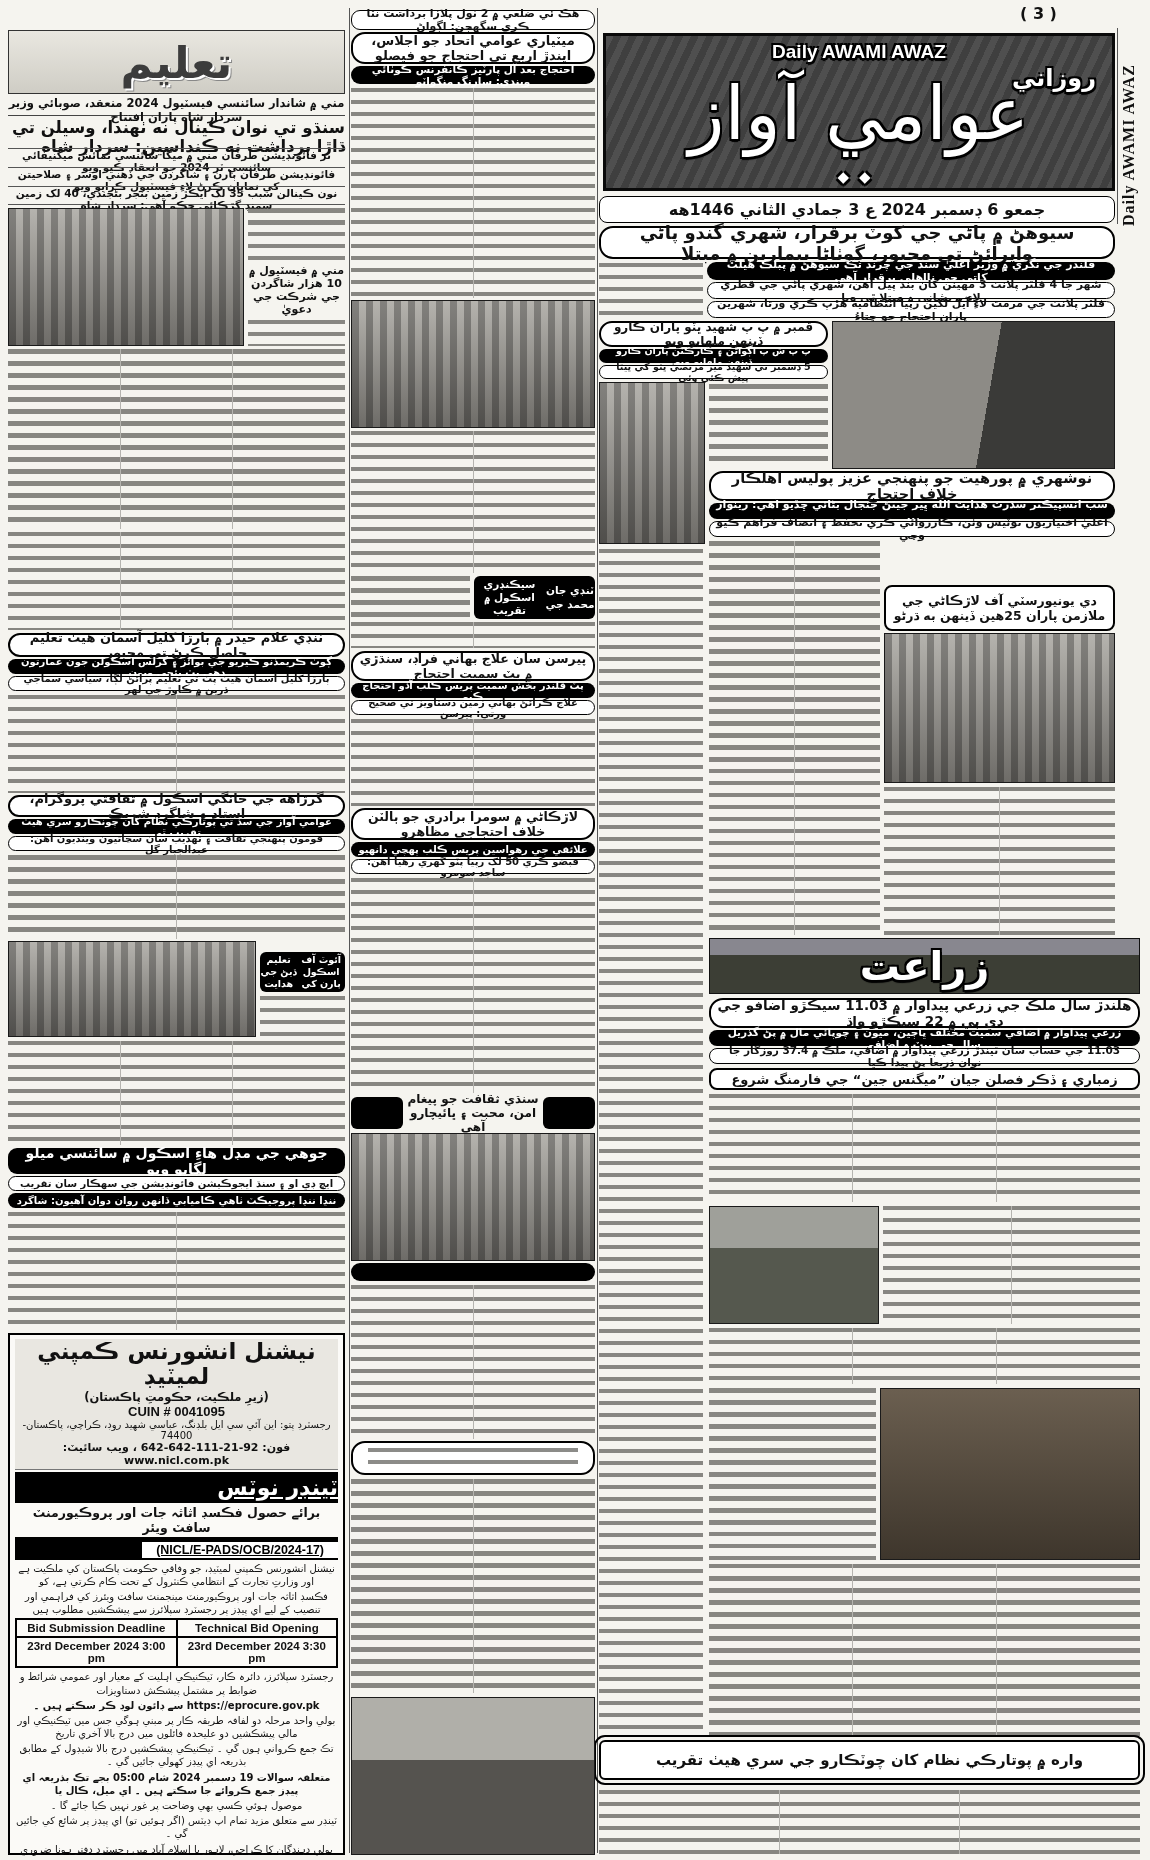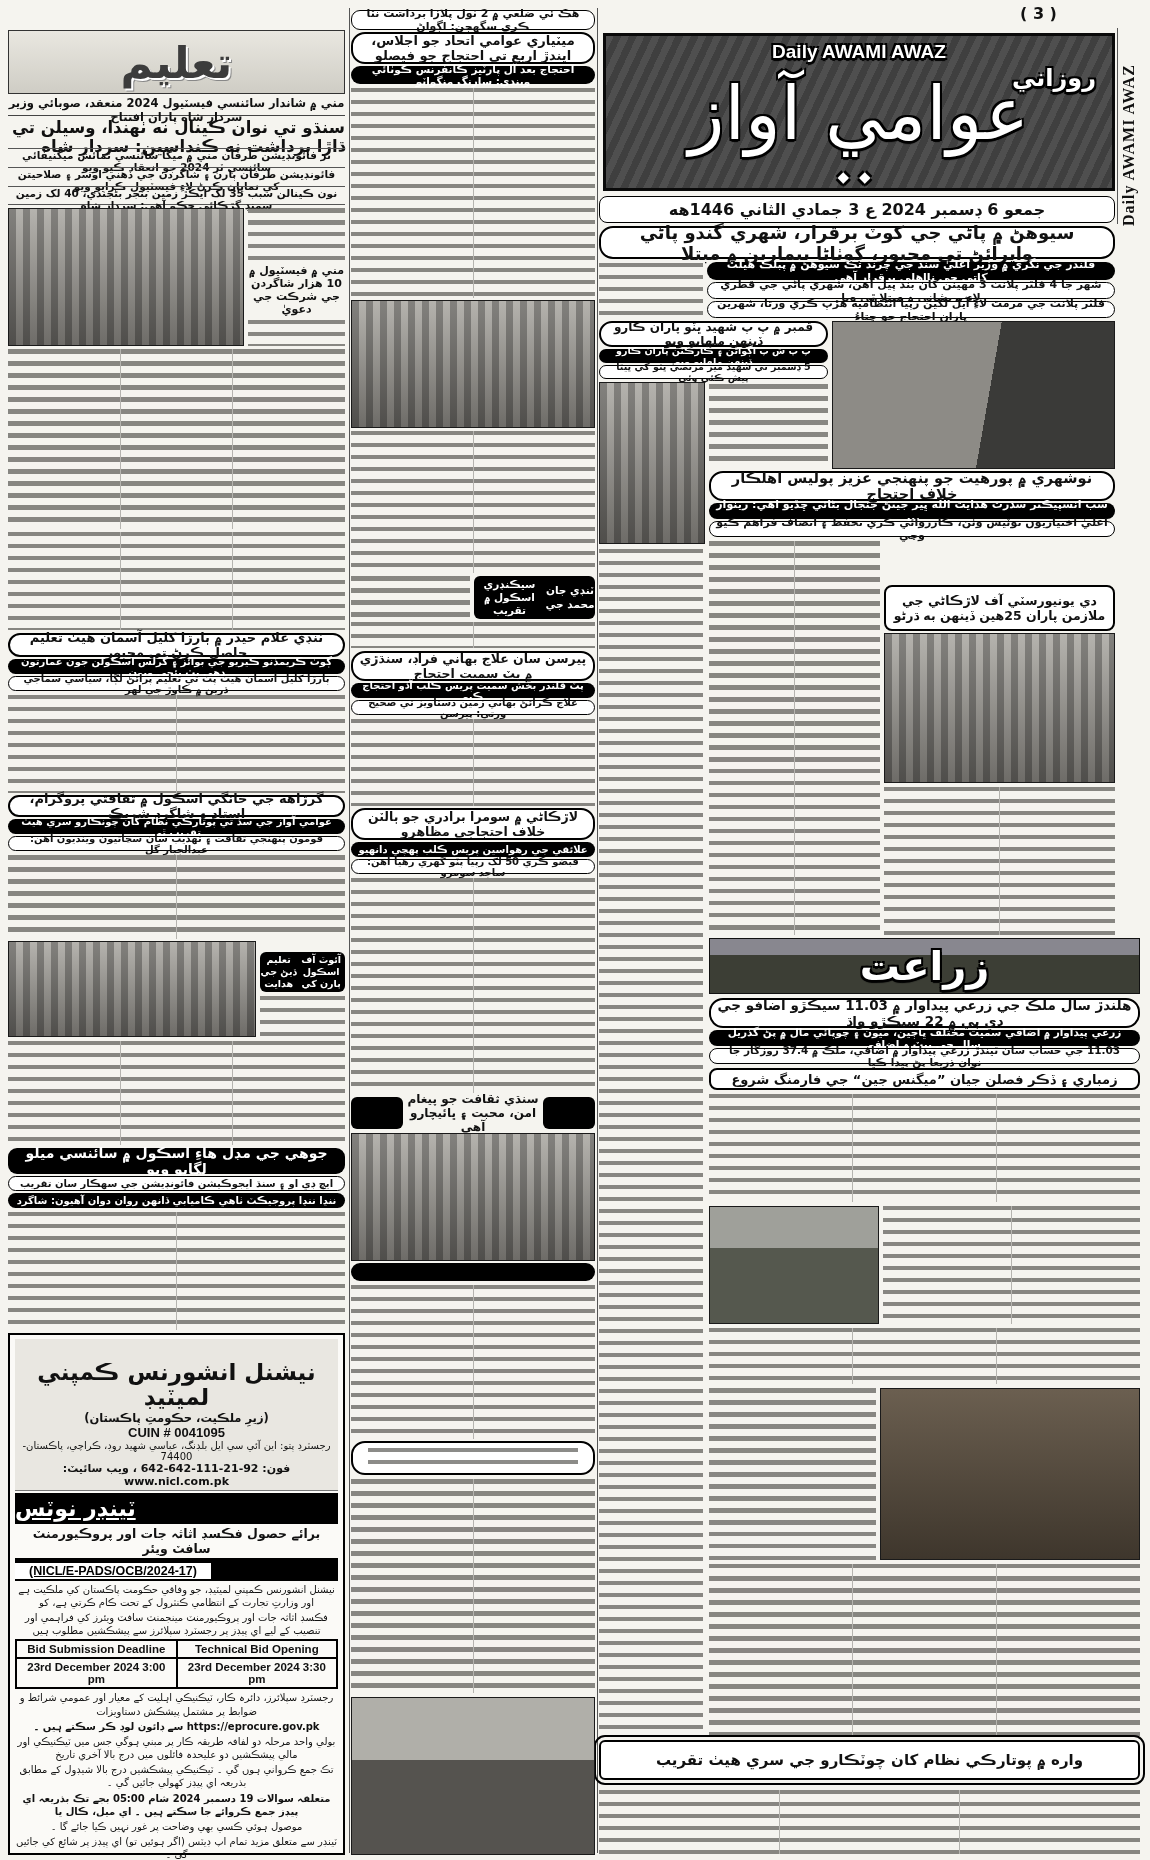--- a/index.html
+++ b/index.html
@@ -17,22 +17,22 @@
   .ph-crowd{background:linear-gradient(#b5b3ae,#6e6c68),repeating-linear-gradient(90deg,rgba(0,0,0,.28) 0 7px,rgba(255,255,255,.12) 7px 14px);background-blend-mode:multiply}
   .ph-field{background:linear-gradient(#9fa09a 0 35%,#55584e 35% 100%),none}
   .mast{background:repeating-linear-gradient(115deg,#4f4f4f 0 7px,#3f3f3f 7px 14px);border:3px solid #0a0a0a}
   .ow{color:#fff;text-shadow:-2px -2px 0 #000,2px -2px 0 #000,-2px 2px 0 #000,2px 2px 0 #000,0 3px 1px #000}
   .vline{background:#555;width:1px}
   .banner-edu{background:linear-gradient(#e9e7e0,#cfcdc5);border:1px solid #333;display:flex;align-items:center;justify-content:center}
   .banner-agri{background:linear-gradient(#88878f 0 30%,#3c3e35 30% 100%);border:1px solid #111;display:flex;align-items:center;justify-content:center}
   .chip{background:#000;color:#fff;border-radius:6px;display:flex;align-items:center;justify-content:center;text-align:center;font-weight:bold;line-height:1.25}
   
   .ad{border:2.5px solid #000;background:#fbfaf7;display:flex;flex-direction:column;padding:4px 5px;gap:2px}
-  .ad .top{background:#e9e7e1;text-align:center;padding:21px 2px 2px;border-bottom:1px solid #777}
-  .ad .tbar{background:#000;color:#fff;text-align:left;padding:3px 0}
+  .ad .top{background:#e9e7e1;text-align:center;padding:0 2px 2px;border-bottom:1px solid #777}
+  .ad .tbar{background:#000;color:#fff;text-align:right;padding:3px 0}
   .ad table{width:100%;border-collapse:collapse;direction:ltr}
   .ad td{border:2px solid #000;font-weight:bold;text-align:center;font-size:11.5px;padding:2px 1px;font-family:"Liberation Sans",sans-serif}
   .ad .ln{font-size:10px;text-align:center;line-height:1.32}
 </style>
 </head>
 <body>
 
 <div id="page">
 
   <div class="abs" style="left:1020px;top:4px;width:120px;text-align:left;font-weight:bold;font-size:16px;direction:ltr">( 3 )</div>

